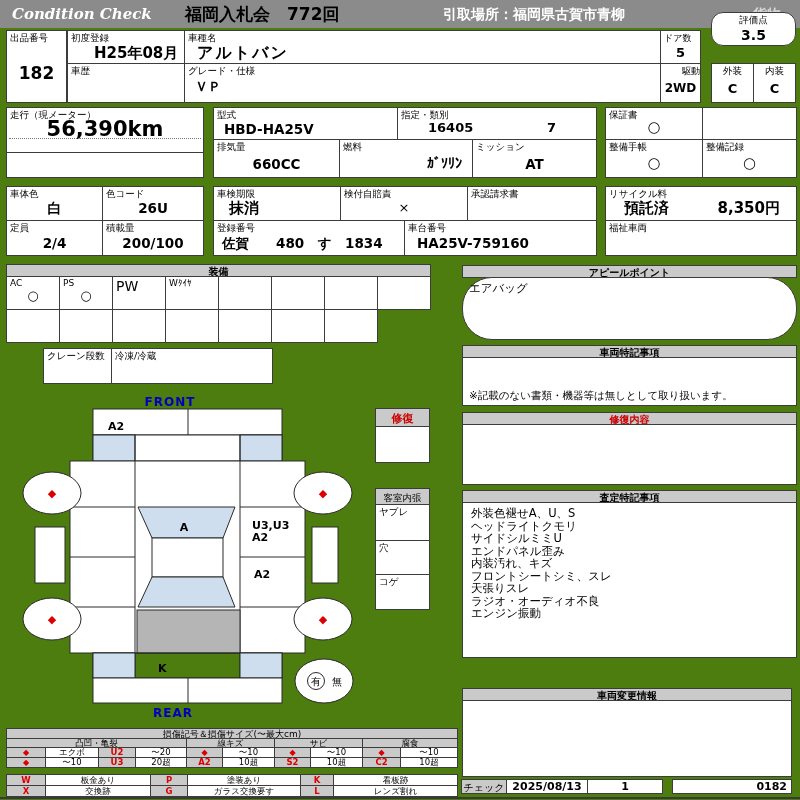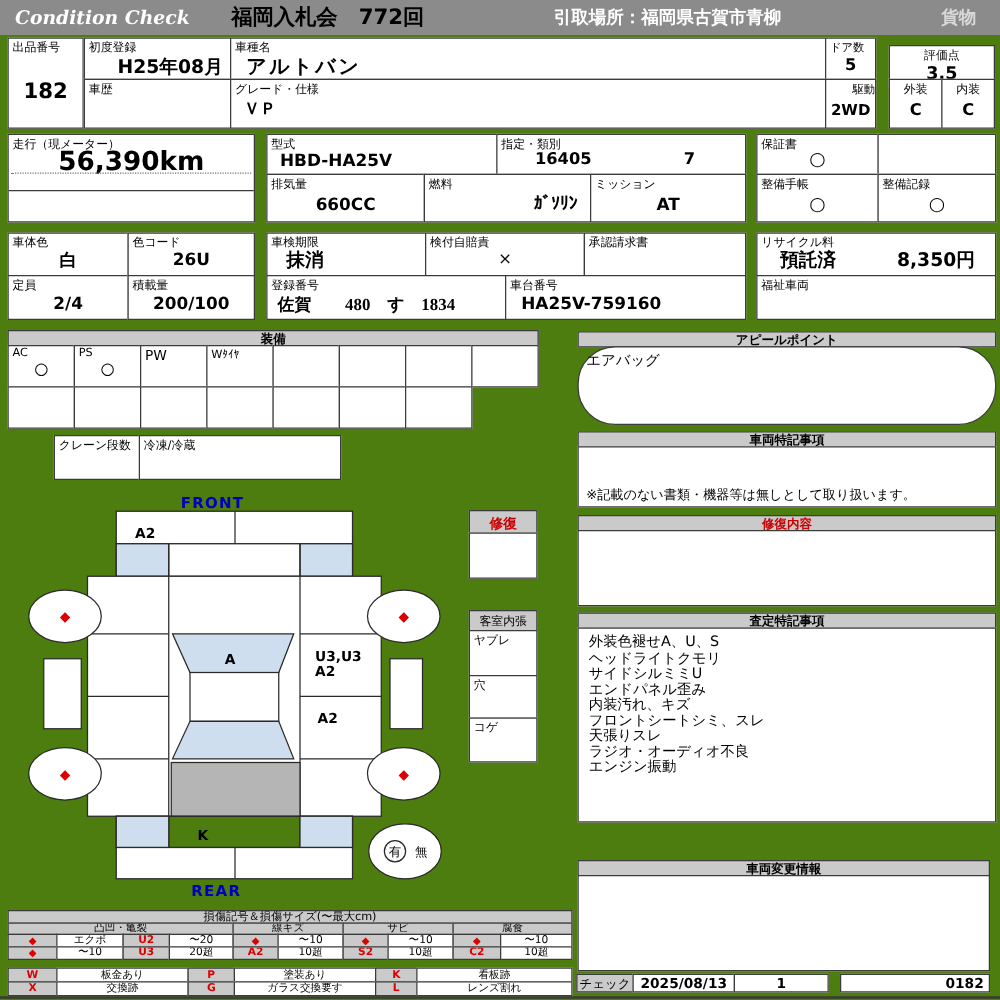--- a/index.html
+++ b/index.html
@@ -53,21 +53,21 @@
     <span class="v" style="top:14px;left:10px;font-size:13px;">ＶＰ</span>
   </div>
   <div class="c" style="left:660px;top:30px;width:41px;height:34px;">
     <span class="lb" style="font-size:9px;">ドア数</span>
     <span class="v vc" style="top:14px;font-size:13px;">5</span>
   </div>
   <div class="c" style="left:660px;top:63px;width:41px;height:40px;">
     <span class="lb" style="font-size:9px;padding-left:18px;">駆動</span>
     <span class="v vc" style="top:17px;font-size:12px;">2WD</span>
   </div>
-  <div class="c" style="left:711px;top:36px;width:85px;height:34px;">
+  <div class="c" style="left:711px;top:12px;width:85px;height:34px;border-radius:12px;">
     <span class="lbc">評価点</span>
     <span class="v vc" style="top:14px;font-size:14px;">3.5</span>
   </div>
   <div class="c" style="left:711px;top:63px;width:43px;height:40px;">
     <span class="lbc">外装</span>
     <span class="v vc" style="top:17px;font-size:13px;">C</span>
   </div>
   <div class="c" style="left:753px;top:63px;width:43px;height:40px;">
     <span class="lbc">内装</span>
     <span class="v vc" style="top:17px;font-size:13px;">C</span>
@@ -134,21 +134,21 @@
     <span class="lb">車検期限</span>
     <span class="v" style="top:12px;left:15px;font-size:15px;">抹消</span>
   </div>
   <div class="c" style="left:340px;top:186px;width:128px;height:35px;">
     <span class="lb">検付自賠責</span>
     <span class="v vc" style="top:13px;font-size:13px;font-weight:normal;">×</span>
   </div>
   <div class="c" style="left:467px;top:186px;width:130px;height:35px;">
     <span class="lb">承認請求書</span>
   </div>
-  <div class="c" style="left:213px;top:220px;width:192px;height:36px;font-family:Liberation Serif, serif;">
+  <div class="c" style="left:213px;top:220px;width:192px;height:36px;">
     <span class="lb">登録番号</span>
     <span class="v" style="top:14px;left:8px;font-size:13.5px;">佐賀　　480　す　1834</span>
   </div>
   <div class="c" style="left:404px;top:220px;width:193px;height:36px;">
     <span class="lb">車台番号</span>
     <span class="v" style="top:14px;left:12px;font-size:13.5px;">HA25V-759160</span>
   </div>
   <div class="c" style="left:605px;top:186px;width:192px;height:35px;">
     <span class="lb">リサイクル料</span>
     <span class="v" style="top:12px;left:18px;font-size:15px;">預託済</span>
@@ -161,21 +161,21 @@
   <div class="gh" style="left:6px;top:264px;width:425px;height:13px;line-height:13px;">装備</div>
   <div class="c" style="left:6px;top:276px;width:54px;height:34px;">
     <span class="lb" style="font-size:9px;">AC</span>
     <span class="v vc" style="top:11px;font-size:13px;font-weight:normal;">○</span>
   </div>
   <div class="c" style="left:59px;top:276px;width:54px;height:34px;">
     <span class="lb" style="font-size:9px;">PS</span>
     <span class="v vc" style="top:11px;font-size:13px;font-weight:normal;">○</span>
   </div>
   <div class="c" style="left:112px;top:276px;width:54px;height:34px;">
-    <span class="lb" style="font-size:11px;">PW</span>
+    <span class="lb" style="font-size:14px;">PW</span>
   </div>
   <div class="c" style="left:165px;top:276px;width:54px;height:34px;">
     <span class="lb" style="font-size:9px;">Wﾀｲﾔ</span>
   </div>
   <div class="c" style="left:218px;top:276px;width:54px;height:34px;"></div>
   <div class="c" style="left:271px;top:276px;width:54px;height:34px;"></div>
   <div class="c" style="left:324px;top:276px;width:54px;height:34px;"></div>
   <div class="c" style="left:377px;top:276px;width:54px;height:34px;"></div>
   <div class="c" style="left:6px;top:309px;width:54px;height:34px;"></div>
   <div class="c" style="left:59px;top:309px;width:54px;height:34px;"></div>

